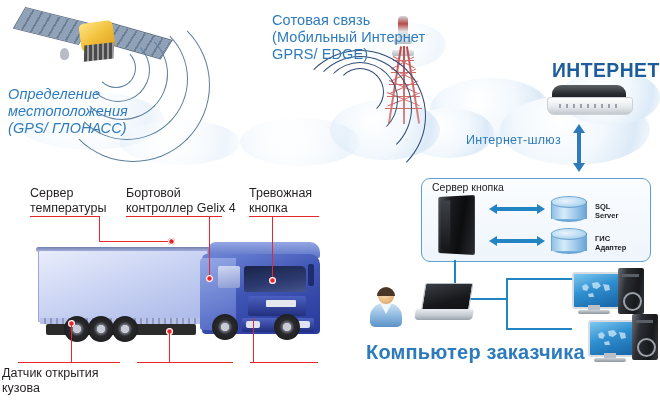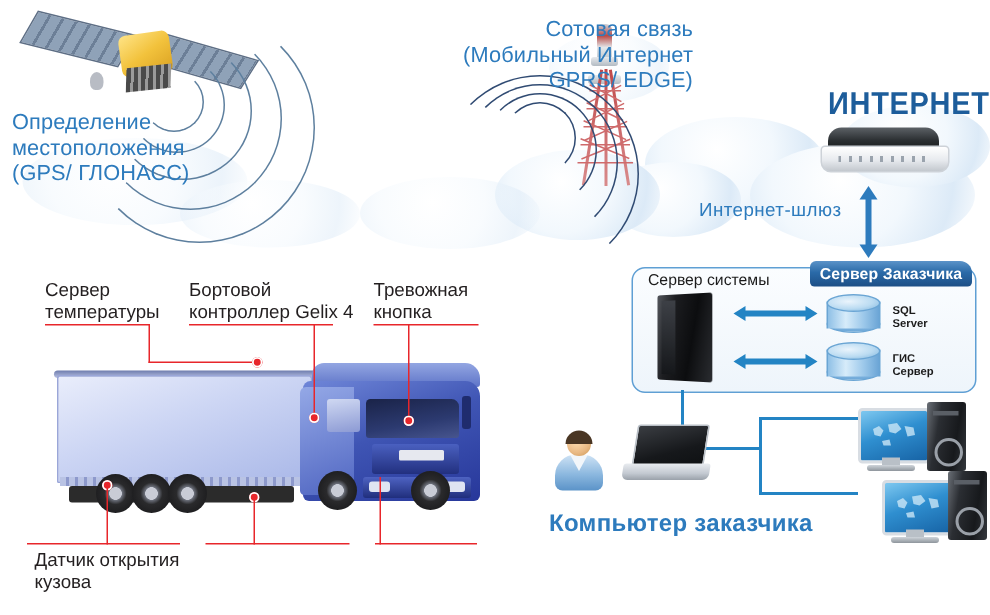--- a/index.html
+++ b/index.html
@@ -52,21 +52,21 @@
   #gateway-label {
     position: absolute;
     color: #2d7bbd;
     font-size: 12.5px;
     letter-spacing: 0.3px;
     text-align: center;
   }
   #customer-pc-label {
     position: absolute;
     color: #2d7bbd;
-    font-size: 16px;
+    font-size: 20px;
     font-weight: bold;
     letter-spacing: 0.2px;
   }
 
   
   .wave { position: absolute; border-style: solid; border-color: transparent; border-radius: 50%; }
 
   
   .lead-v, .lead-h { position: absolute; background: #e8262b; }
   .lead-v { width: 1.4px; }
@@ -406,21 +406,21 @@
     <div class="sat-horn"></div>
     <div class="sat-dish"></div>
   </div>
 
   <div class="wave" style="left:96px;top:48px;width:38px;height:38px;border-width:1.6px;border-right-color:#5d7f9e;border-bottom-color:#5d7f9e;"></div>
   <div class="wave" style="left:86px;top:38px;width:62px;height:62px;border-width:1.6px;border-right-color:#5d7f9e;border-bottom-color:#5d7f9e;"></div>
   <div class="wave" style="left:76px;top:28px;width:90px;height:90px;border-width:1.6px;border-right-color:#5d7f9e;border-bottom-color:#5d7f9e;"></div>
   <div class="wave" style="left:66px;top:18px;width:120px;height:120px;border-width:1.6px;border-right-color:#5d7f9e;border-bottom-color:#5d7f9e;"></div>
   <div class="wave" style="left:56px;top:8px;width:152px;height:152px;border-width:1.6px;border-right-color:#5d7f9e;border-bottom-color:#5d7f9e;"></div>
 
-  <div class="lbl-blue" style="left:8px;top:74px;width:160px;">Определение
+  <div class="lbl-blue" style="left:8px;top:86px;width:160px;font-style:italic;">Определение
 местоположения
 (GPS/ ГЛОНАСС)</div>
 
   <div id="tower">
     <div class="tower-top"></div>
     <div class="tower-band" style="top:22px;"></div>
     <div class="tower-band" style="top:34px;width:22px;left:20px;"></div>
     <div class="tower-leg" style="left:22px;top:30px;height:78px;transform:rotate(9deg);"></div>
     <div class="tower-leg" style="left:40px;top:30px;height:78px;transform:rotate(-9deg);"></div>
     <div class="tower-leg" style="left:31px;top:30px;height:78px;"></div>
@@ -437,63 +437,62 @@
     <div class="tower-cross" style="left:44px;top:52px;width:27px;transform:rotate(154deg);"></div>
     <div class="tower-cross" style="left:46px;top:64px;width:31px;transform:rotate(156deg);"></div>
     <div class="tower-cross" style="left:48px;top:76px;width:35px;transform:rotate(158deg);"></div>
   </div>
 
   <div class="wave" style="left:336px;top:68px;width:46px;height:46px;border-width:1.8px;border-right-color:#2f4a72;border-top-color:#2f4a72;"></div>
   <div class="wave" style="left:322px;top:62px;width:74px;height:74px;border-width:1.8px;border-right-color:#2f4a72;border-top-color:#2f4a72;"></div>
   <div class="wave" style="left:308px;top:56px;width:102px;height:102px;border-width:1.8px;border-right-color:#2f4a72;border-top-color:#2f4a72;"></div>
   <div class="wave" style="left:294px;top:50px;width:130px;height:130px;border-width:1.8px;border-right-color:#2f4a72;border-top-color:#2f4a72;"></div>
 
-  <div class="lbl-blue" style="left:272px;top:12px;width:190px;text-align:right;">Сотовая связь
+  <div class="lbl-blue" style="left:272px;top:12px;width:190px;text-align:left;">Сотовая связь
 (Мобильный Интернет
 GPRS/ EDGE)</div>
 
   <div id="internet-title" style="left:552px;top:58px;">ИНТЕРНЕТ</div>
 
   <div id="router">
     <div class="router-top"></div>
     <div class="router-base"></div>
     <div class="router-leds"></div>
   </div>
 
   <div id="gateway-label" style="left:466px;top:133px;">Интернет-шлюз</div>
 
   <div id="gw-arrow">
     <div class="head-up"></div>
     <div class="shaft"></div>
     <div class="head-dn"></div>
   </div>
 
   <div id="server-panel"></div>
-  <div id="system-server-label">Сервер системы</div>
-  <div id="customer-tab">Сервер Заказчика</div>
+  <div id="system-server-label">Сервер кнопка</div>
 
   <div class="server-tower">
     <div class="server-face"></div>
   </div>
 
   <div class="db-cyl" style="left:551px;top:196px;">
     <div class="db-bot"></div>
       <div class="db-side"></div>
       <div class="db-top"></div>
   </div>
   <div class="db-text" style="left:595px;top:202px;">SQL
 Server</div>
 
   <div class="db-cyl" style="left:551px;top:228px;">
     <div class="db-bot"></div>
       <div class="db-side"></div>
       <div class="db-top"></div>
   </div>
   <div class="db-text" style="left:595px;top:234px;">ГИС
-Сервер</div>
+Адаптер</div>
 
   <div class="bi-arrow" style="left:489px;top:204px;width:56px;">
     <div class="bi-head-l"></div>
       <div class="bi-shaft"></div>
       <div class="bi-head-r"></div>
   </div>
   <div class="bi-arrow" style="left:489px;top:236px;width:56px;">
     <div class="bi-head-l"></div>
       <div class="bi-shaft"></div>
       <div class="bi-head-r"></div>
@@ -587,21 +586,21 @@
 
   <div class="lbl-dark" style="left:249px;top:186px;width:90px;">Тревожная
 кнопка</div>
   <div class="lead-h" style="left:249px;top:216px;width:70px;"></div>
   <div class="lead-v" style="left:272px;top:216px;height:64px;"></div>
   <div class="dot" style="left:269px;top:277px;"></div>
 
   <div class="dot" style="left:68px;top:320px;"></div>
   <div class="lead-v" style="left:71px;top:325px;height:38px;"></div>
   <div class="lead-h" style="left:18px;top:362px;width:102px;"></div>
-  <div class="lbl-dark" style="left:23px;top:366px;width:118px;">Датчик открытия
+  <div class="lbl-dark" style="left:2px;top:366px;width:118px;">Датчик открытия
 кузова</div>
 
   <div class="dot" style="left:166px;top:328px;"></div>
   <div class="lead-v" style="left:169px;top:333px;height:30px;"></div>
   <div class="lead-h" style="left:137px;top:362px;width:96px;"></div>
 
   <div class="lead-v" style="left:253px;top:318px;height:45px;"></div>
   <div class="lead-h" style="left:250px;top:362px;width:68px;"></div>
 
 </div>

